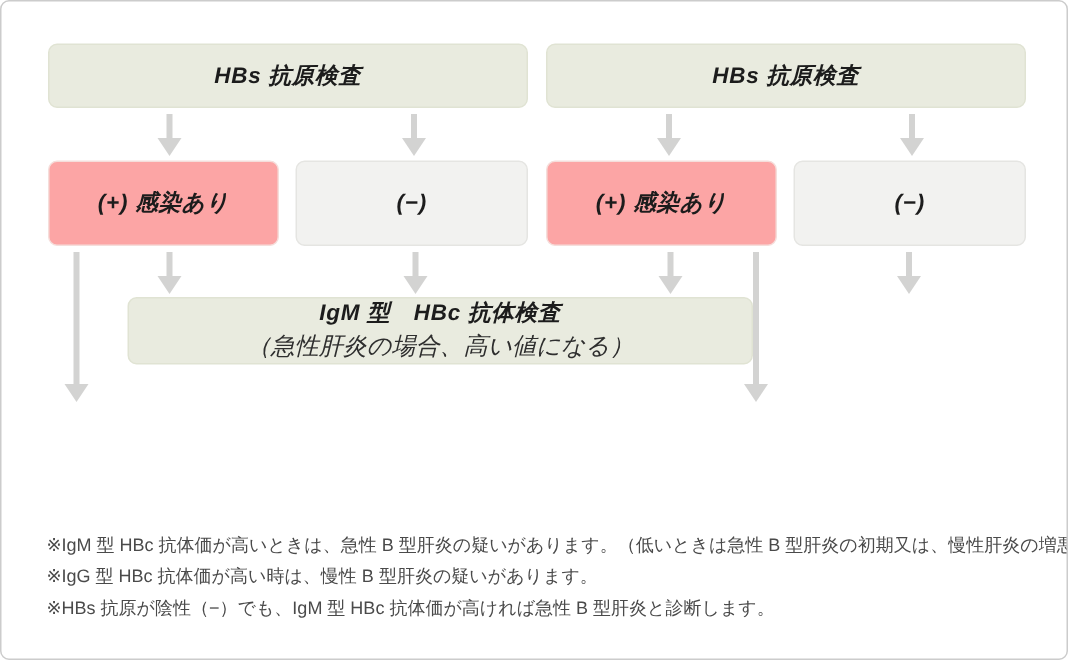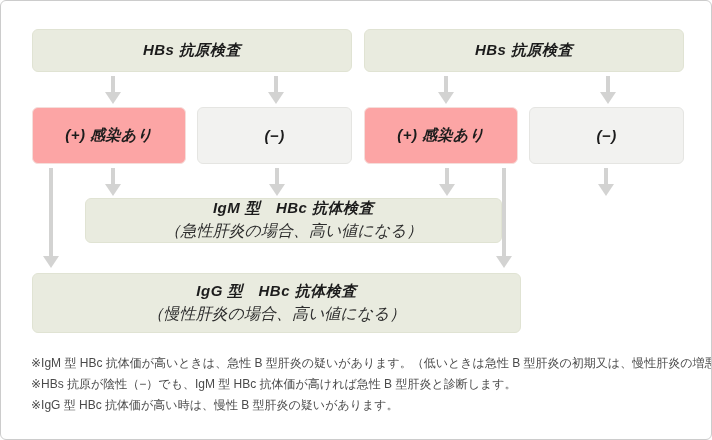--- a/index.html
+++ b/index.html
@@ -157,24 +157,20 @@
       <div class="stem"></div>
       <div class="head"></div>
     </div>
 
   <div class="box green" style="left:66px; top:197px; width:417px; height:45px;margin-left:18px;">
     <span class="label">IgM 型　HBc 抗体検査</span>
     <span class="sublabel">（急性肝炎の場合、高い値になる）</span>
   </div>
 
 
-  <div class="box green" style="left:31px; top:272px; width:489px; height:60px;">
-    <span class="label">IgG 型　HBc 抗体検査</span>
-    <span class="sublabel">（慢性肝炎の場合、高い値になる）</span>
-  </div>
 
   <div class="notes">
     <div class="note-line">※IgM 型 HBc 抗体価が高いときは、急性 B 型肝炎の疑いがあります。（低いときは急性 B 型肝炎の初期又は、慢性肝炎の増悪期）</div>
+    <div class="note-line">※IgG 型 HBc 抗体価が高い時は、慢性 B 型肝炎の疑いがあります。</div>
     <div class="note-line">※HBs 抗原が陰性（−）でも、IgM 型 HBc 抗体価が高ければ急性 B 型肝炎と診断します。</div>
-    <div class="note-line">※IgG 型 HBc 抗体価が高い時は、慢性 B 型肝炎の疑いがあります。</div>
   </div>
 
 </div>
 
 </body></html>

